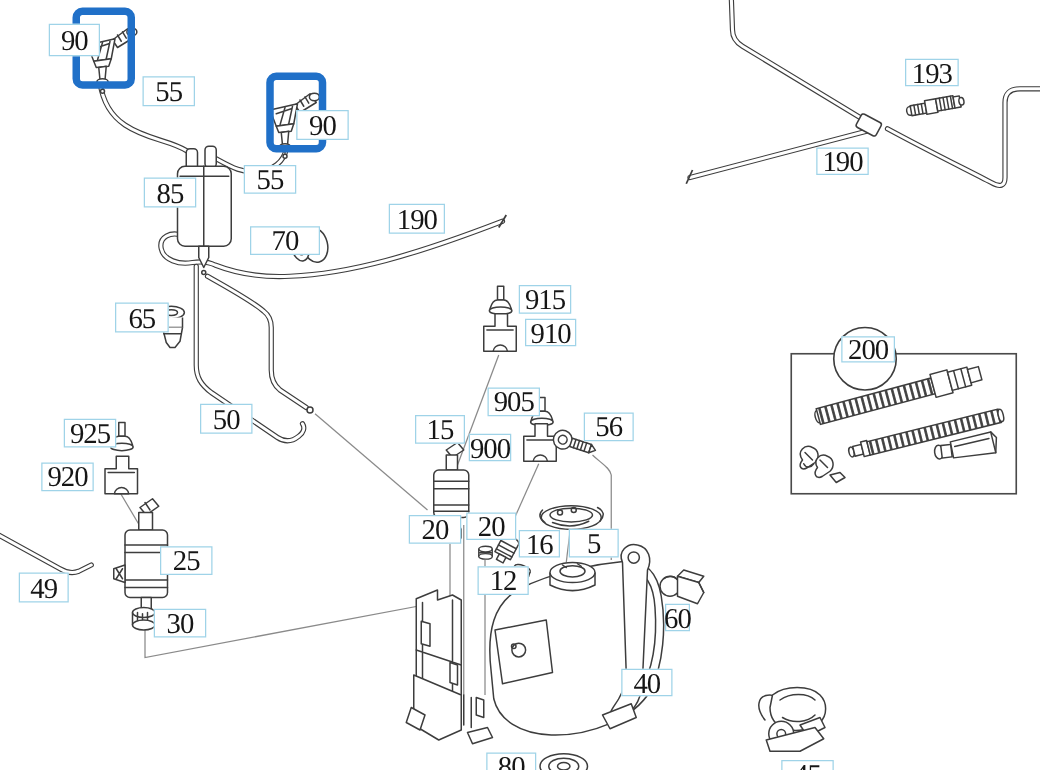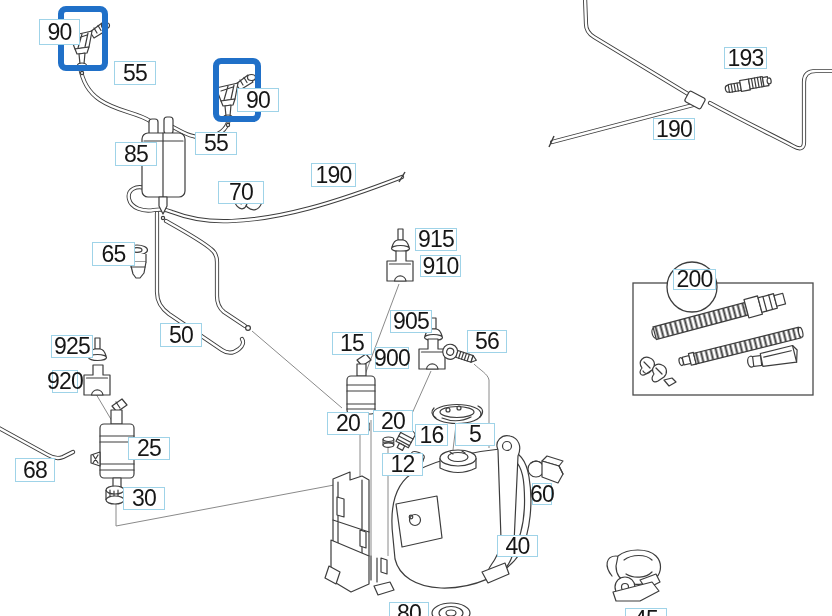--- a/index.html
+++ b/index.html
@@ -17,21 +17,21 @@
   .stage svg{position:absolute;left:0;top:0;z-index:1;}
   .hl{
     position:absolute;z-index:2;border:6px solid var(--highlight);
     border-radius:8px;background:transparent;box-sizing:border-box;
   }
   .chip{
     position:absolute;z-index:3;box-sizing:border-box;background:#fff;
     border:1.5px solid var(--label-border);
     display:flex;align-items:center;justify-content:center;
     font-size:23px;letter-spacing:-0.8px;color:var(--ink);line-height:1;
-    font-family:Liberation Sans, sans-serif;
+    font-family:Liberation Serif, serif;
   }
   
   .ho{stroke:var(--line);stroke-width:4.2;fill:none;stroke-linecap:round;stroke-linejoin:round;}
   .hi{stroke:#fff;stroke-width:2.4;fill:none;stroke-linecap:round;stroke-linejoin:round;}
   .pt{stroke:var(--line);stroke-width:1.2;fill:#fff;stroke-linejoin:round;}
   .ptn{stroke:var(--line);stroke-width:1.2;fill:none;stroke-linejoin:round;stroke-linecap:round;}
   .ld{stroke:var(--leader);stroke-width:1;fill:none;}
   .tick{stroke:var(--line);stroke-width:1.4;fill:none;}
 </style>
 </head>
@@ -319,27 +319,27 @@
   </svg>
 
   <div class="hl" style="left:58px;top:6px;width:50px;height:65px"></div>
   <div class="hl" style="left:213px;top:58px;width:48px;height:64px"></div>
 
   <div class="chip" style="left:39px;top:19px;width:41px;height:26px">90</div>
   <div class="chip" style="left:114px;top:61px;width:42px;height:24px">55</div>
   <div class="chip" style="left:237px;top:88px;width:42px;height:24px">90</div>
   <div class="chip" style="left:195px;top:132px;width:42px;height:23px">55</div>
   <div class="chip" style="left:115px;top:142px;width:42px;height:24px">85</div>
-  <div class="chip" style="left:218px;top:181px;width:46px;height:23px">70</div>
+  <div class="chip" style="left:200px;top:181px;width:56px;height:23px">70</div>
   <div class="chip" style="left:311px;top:163px;width:45px;height:24px">190</div>
   <div class="chip" style="left:92px;top:242px;width:43px;height:24px">65</div>
   <div class="chip" style="left:160px;top:323px;width:42px;height:24px">50</div>
   <div class="chip" style="left:51px;top:335px;width:42px;height:23px">925</div>
-  <div class="chip" style="left:52px;top:370px;width:26px;height:23px">920</div>
-  <div class="chip" style="left:15px;top:458px;width:40px;height:24px">68</div>
+  <div class="chip" style="left:33px;top:370px;width:42px;height:23px">920</div>
+  <div class="chip" style="left:15px;top:458px;width:40px;height:24px">49</div>
   <div class="chip" style="left:128px;top:437px;width:42px;height:23px">25</div>
   <div class="chip" style="left:123px;top:487px;width:42px;height:23px">30</div>
   <div class="chip" style="left:415px;top:228px;width:42px;height:23px">915</div>
   <div class="chip" style="left:420px;top:255px;width:41px;height:22px">910</div>
   <div class="chip" style="left:390px;top:310px;width:42px;height:23px">905</div>
   <div class="chip" style="left:332px;top:332px;width:40px;height:23px">15</div>
   <div class="chip" style="left:375px;top:347px;width:34px;height:22px">900</div>
   <div class="chip" style="left:467px;top:330px;width:40px;height:23px">56</div>
   <div class="chip" style="left:327px;top:412px;width:42px;height:23px">20</div>
   <div class="chip" style="left:373px;top:410px;width:40px;height:22px">20</div>

